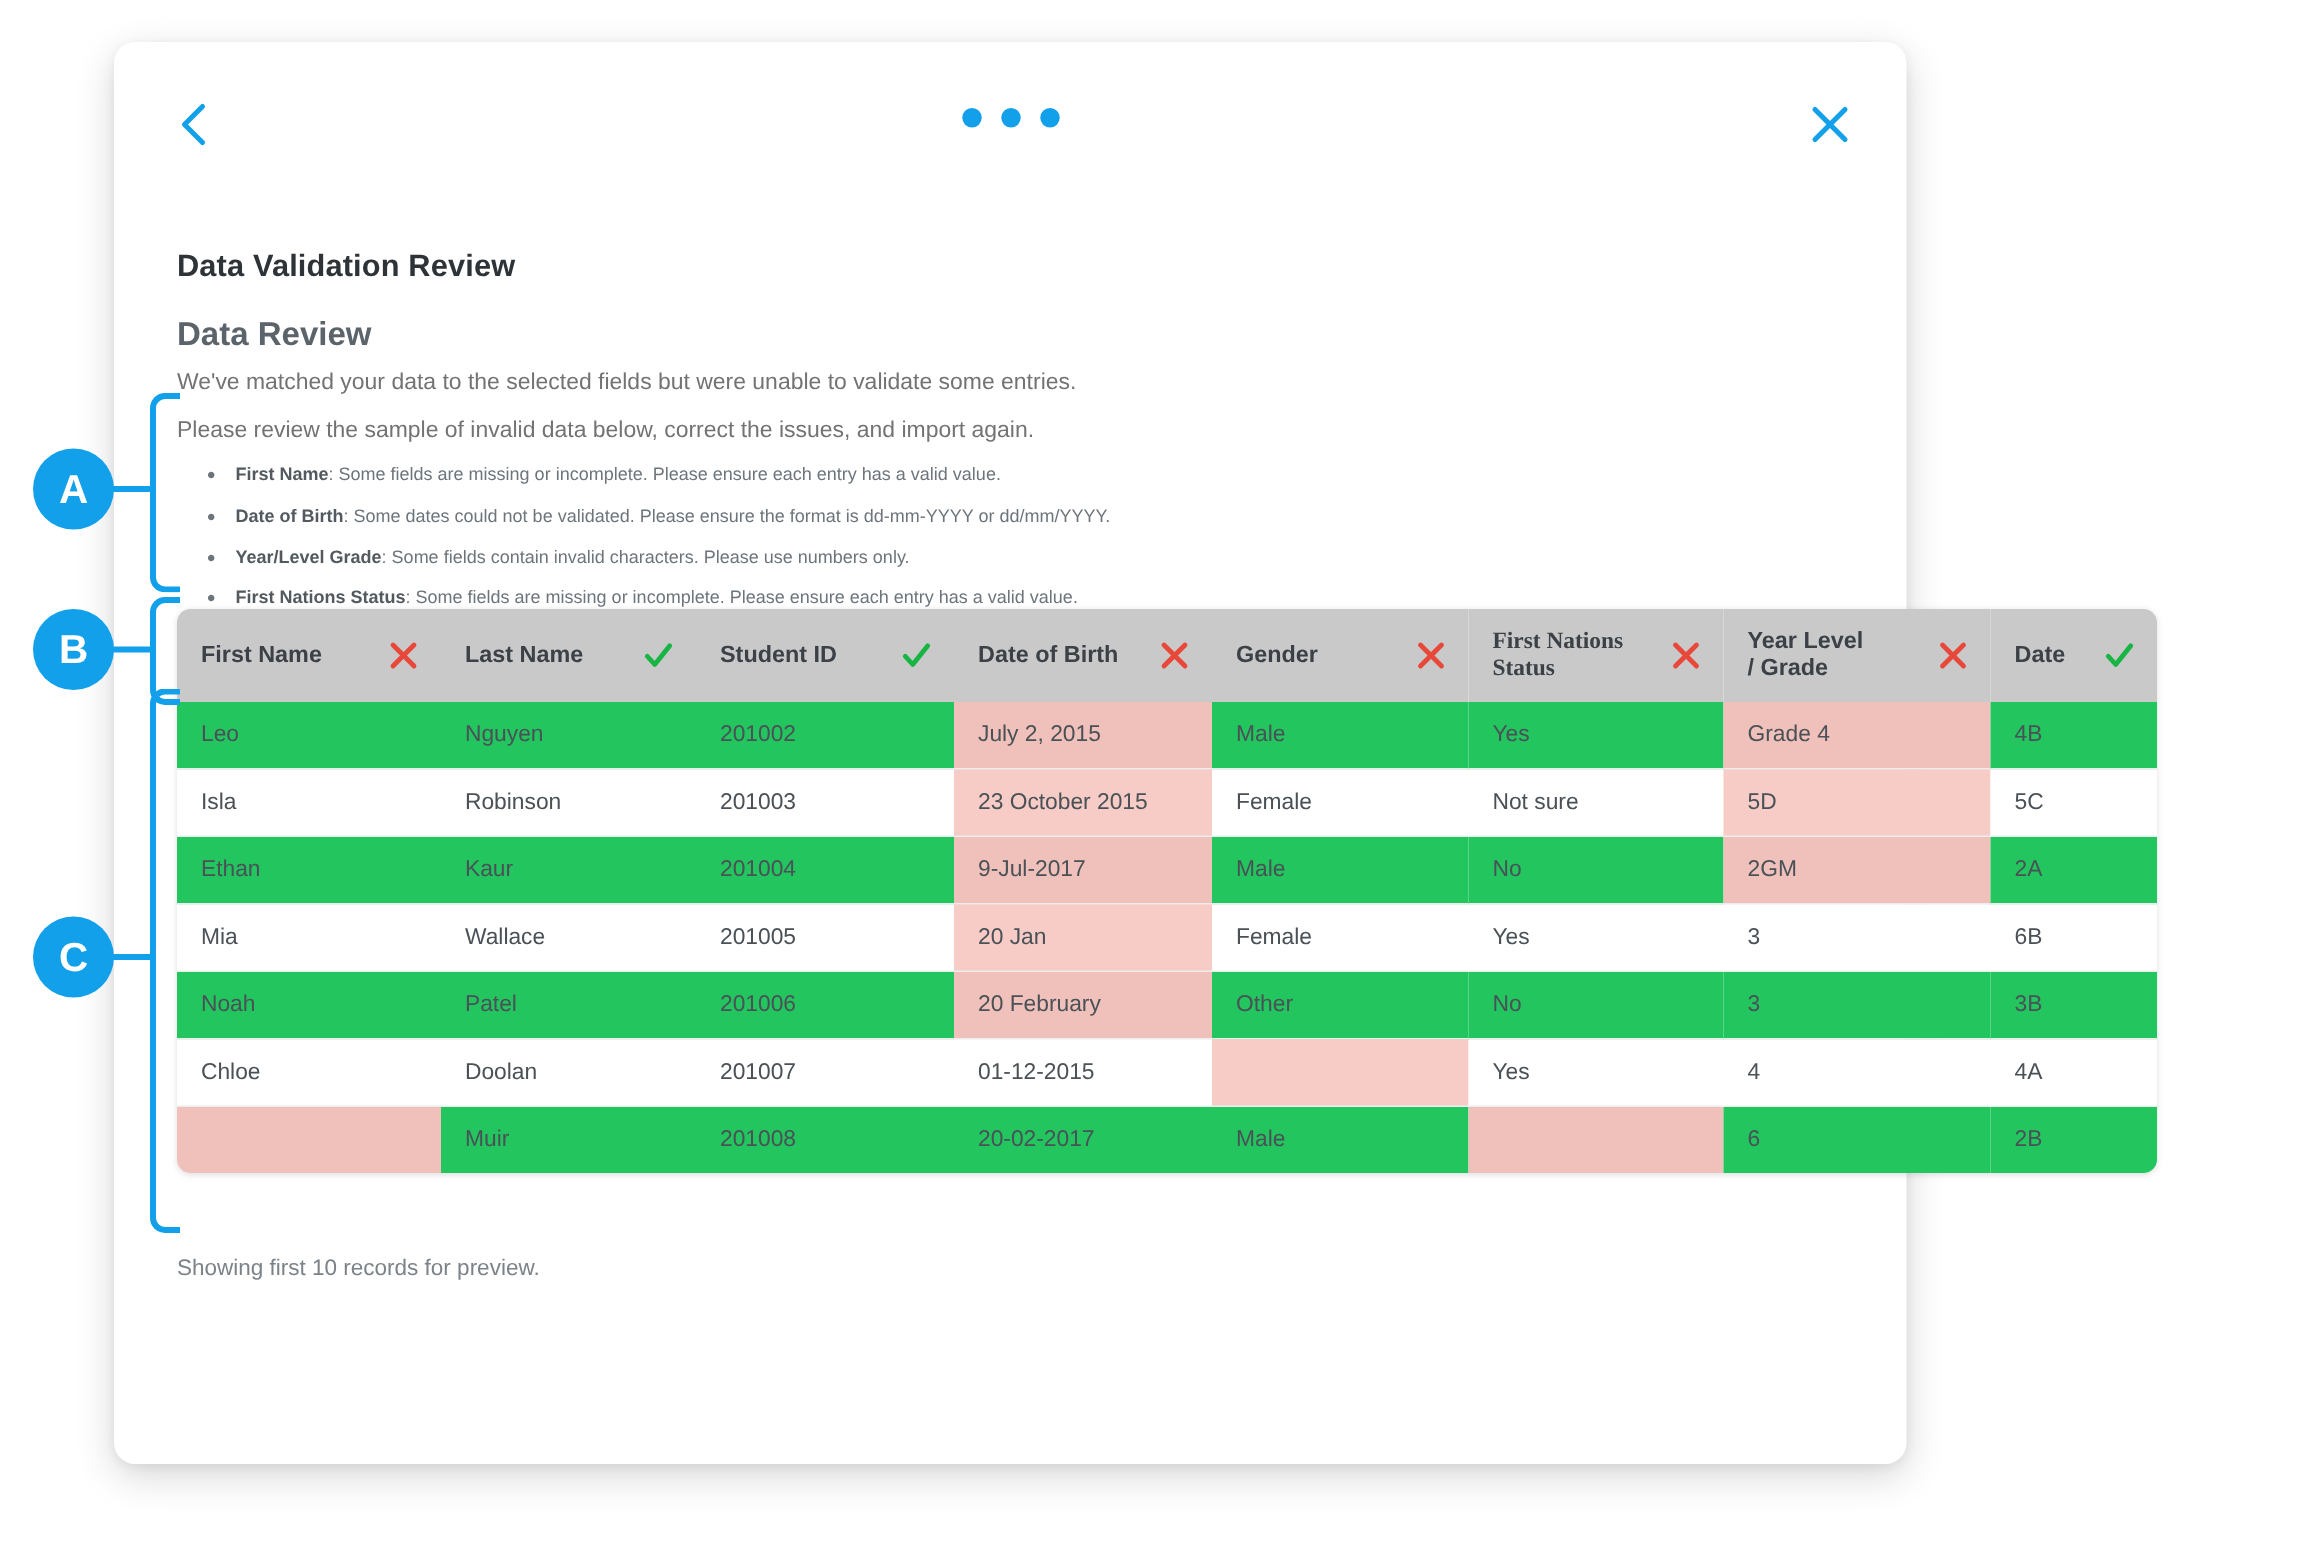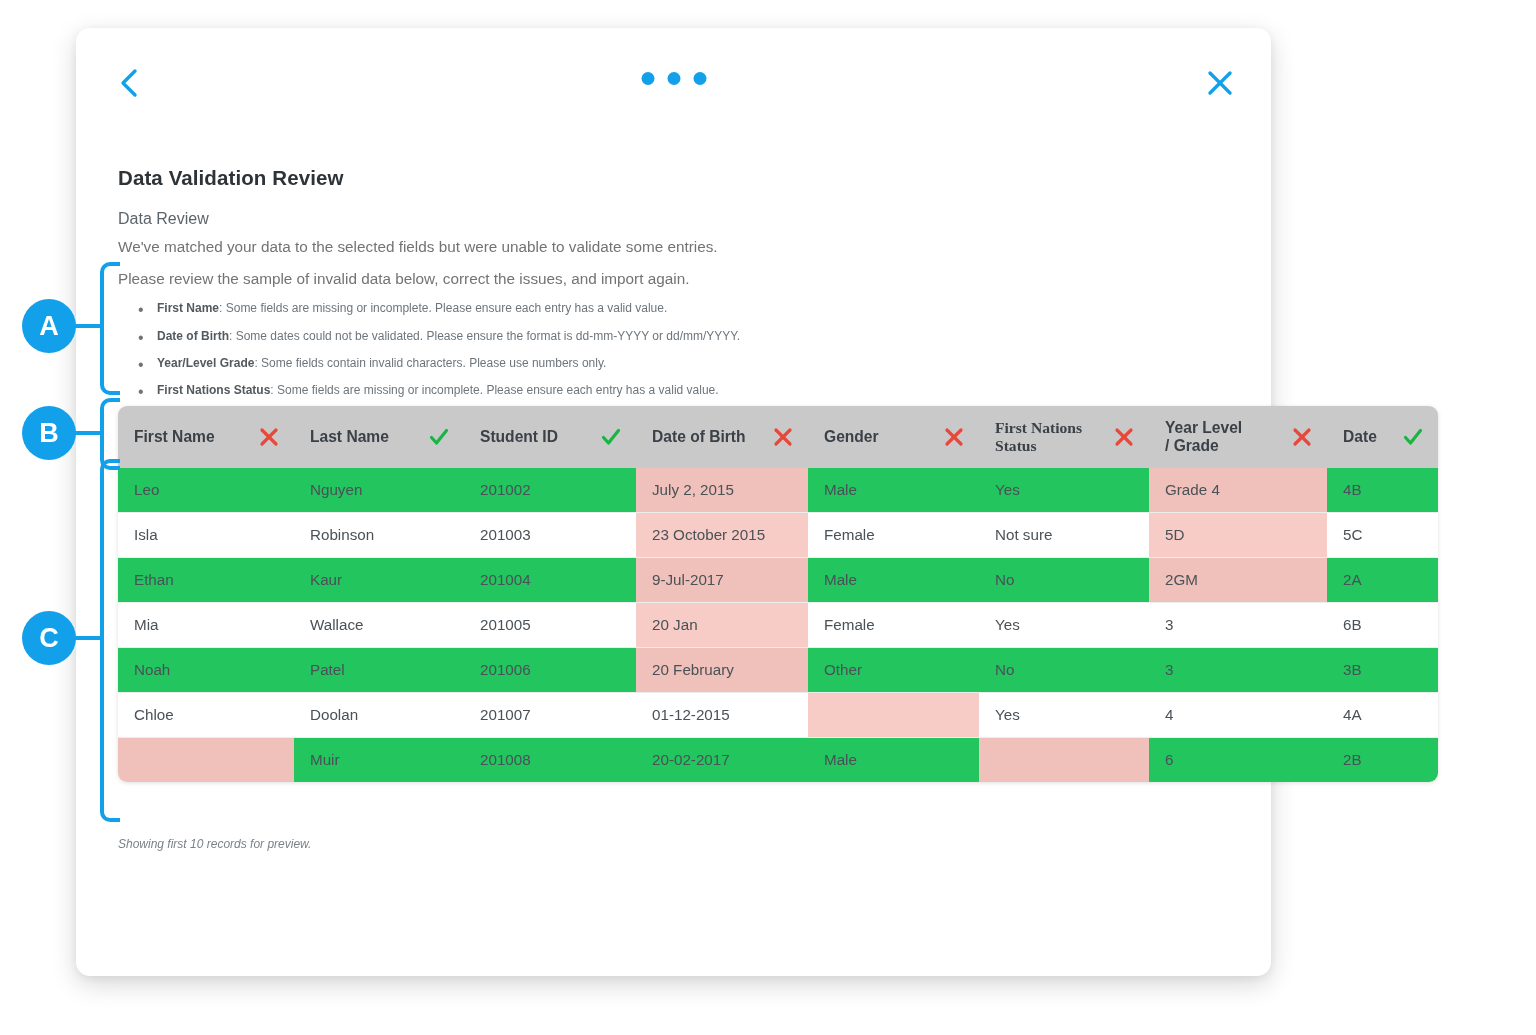--- a/index.html
+++ b/index.html
@@ -81,22 +81,22 @@
     right: 30px;
   }
   #page-title {
     font-size: 20.5px;
     font-weight: bold;
     color: #2e3338;
     margin: 0 0 20px 0;
     letter-spacing: 0.1px;
   }
   #section-subtitle {
-    font-size: 16px;
-    font-weight: normal;
+    font-size: 22px;
+    font-weight: bold;
     color: #5c646b;
     margin: 0 0 9px 0;
   }
   .body-line {
     font-size: 15.3px;
     color: #737373;
     margin: 0 0 13px 0;
     line-height: 1.25;
   }
   #issue-list {
@@ -186,22 +186,21 @@
   col.c3 { width: 172px; }
   col.c4 { width: 171px; }
   col.c5 { width: 170px; }
   col.c6 { width: 178px; }
   col.c7 { width: 111px; }
 
   #table-footnote {
     position: absolute;
     left: 42px;
     top: 809px;
-    font-size: 12px;
-    font-style: italic;
+    font-size: 15px;
     color: #7b8288;
   }
 
   
   .annot-badge {
     position: absolute;
     width: 54px;
     height: 54px;
     border-radius: 50%;
     background: #12A0EB;

